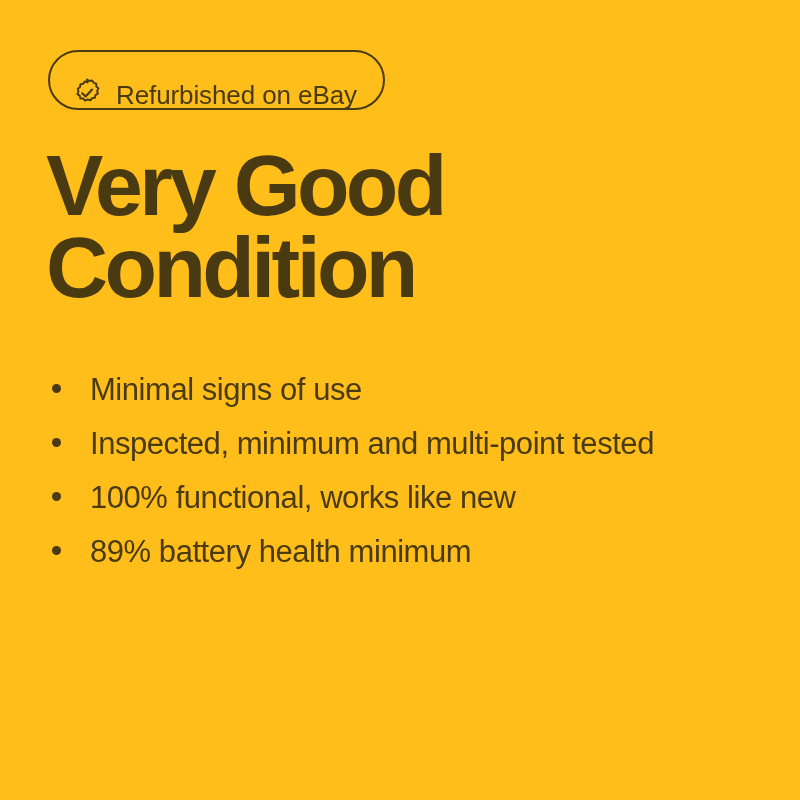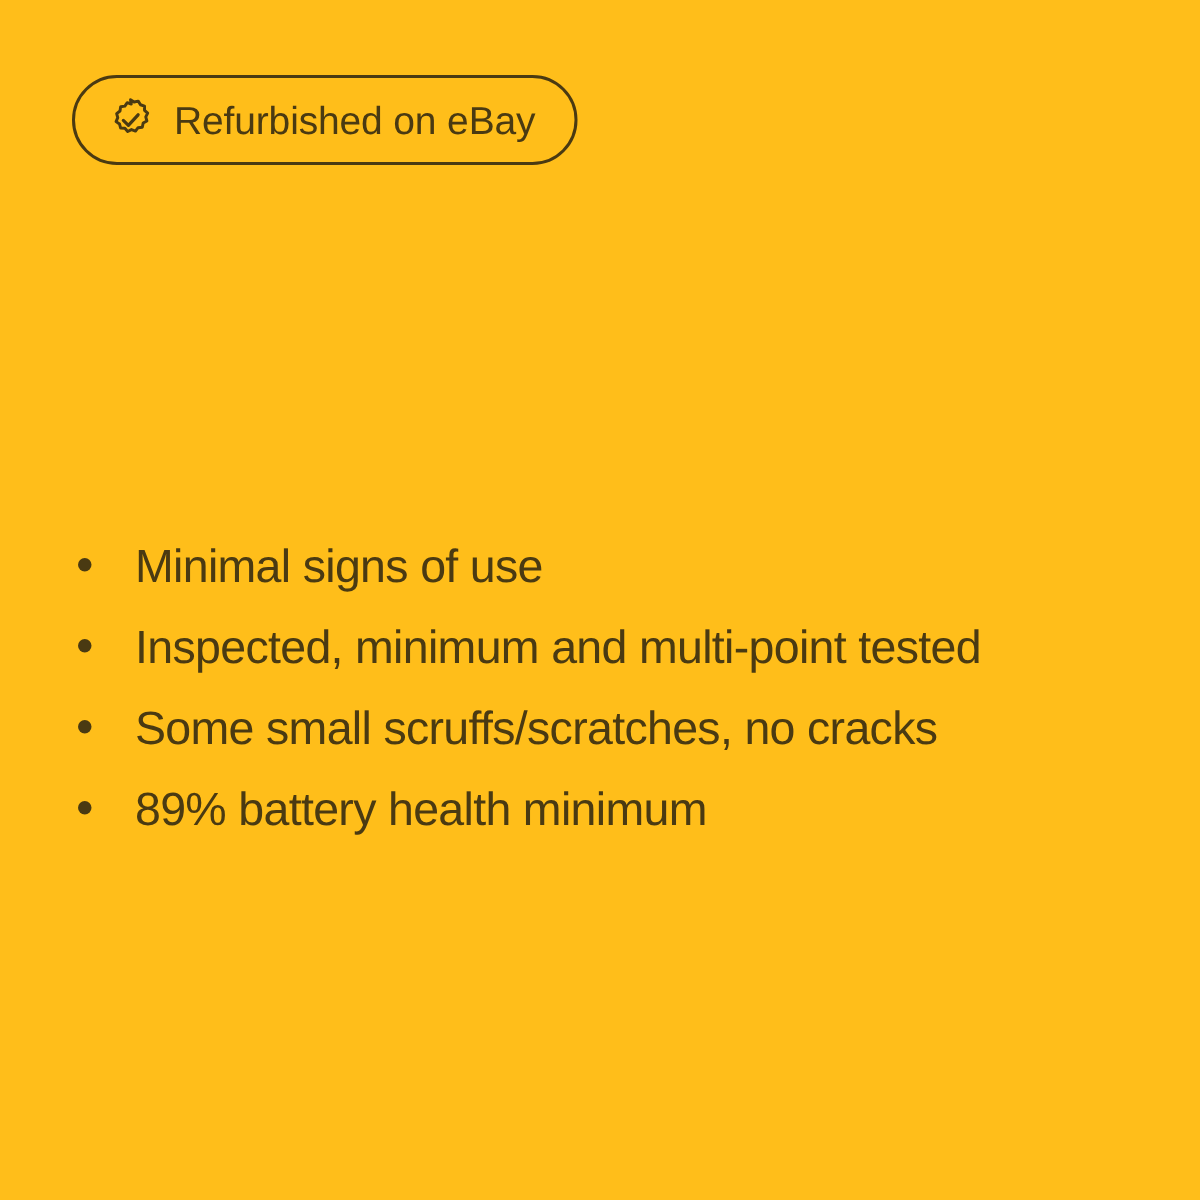--- a/index.html
+++ b/index.html
@@ -26,21 +26,21 @@
   }
 
   
   .badge-pill {
     position: absolute;
     left: 48px;
     top: 50px;
     height: 60px;
     box-sizing: border-box;
     display: inline-flex;
-    align-items: center;
+    align-items: flex-end;
     gap: 14px;
     padding: 0 26px 0 22px;
     border: 2px solid #4A3A12;
     border-radius: 999px;
     background: transparent;
   }
   .badge-icon {
     display: block;
     width: 30px;
     height: 30px;
@@ -79,21 +79,21 @@
     position: absolute;
     left: 52px;
     top: 362px;
     margin: 0;
     padding: 0;
     list-style: none;
     width: 700px;
   }
   .feature-item {
     display: flex;
-    align-items: flex-start;
+    align-items: center;
     height: 54px;
     font-size: 31px;
     font-weight: 400;
     letter-spacing: -0.45px;
     color: #4A3A12;
   }
   .feature-bullet {
     flex: 0 0 auto;
     width: 38px;
     line-height: 1;
@@ -123,33 +123,35 @@
     <span class="badge-icon">
       <svg viewBox="0 0 32 32" aria-hidden="true">
         <path d="M16 1.6
                  l2.55 1.62 2.95 -0.62 1.6 2.55 2.87 0.92 0.0 3.02 2.25 1.99 -1.36 2.7 0.78 2.92 -2.63 1.48 -0.62 2.96 -3.0 0.33 -1.85 2.38 -2.84 -1.03 -2.7 1.36 -1.99 -2.26 -3.01 -0.15 -0.79 -2.91 -2.47 -1.72 1.2 -2.77 -0.78 -2.92 2.38 -1.85 0.47 -2.98 2.98 -0.48 1.72 -2.48 2.84 1.03 z" fill="none" stroke="#4A3A12" stroke-width="2.1" stroke-linejoin="round" stroke-linecap="round"></path>
         <path d="M10.9 16.3 L14.5 19.8 L21.4 12.3" fill="none" stroke="#4A3A12" stroke-width="2.3" stroke-linecap="round" stroke-linejoin="round"></path>
       </svg>
     </span>
     <span class="badge-label">Refurbished on eBay</span>
   </div>
 
+  <h1 class="headline">Very Good
+Condition</h1>
 
   <ul class="feature-list">
     <li class="feature-item">
       <span class="feature-bullet"><span></span></span>
       <span class="feature-text">Minimal signs of use</span>
     </li>
     <li class="feature-item">
       <span class="feature-bullet"><span></span></span>
       <span class="feature-text">Inspected, minimum and multi-point tested</span>
     </li>
     <li class="feature-item">
       <span class="feature-bullet"><span></span></span>
-      <span class="feature-text">Some small scruffs/scratches, no cracks</span>
+      <span class="feature-text">100% functional, works like new</span>
     </li>
     <li class="feature-item">
       <span class="feature-bullet"><span></span></span>
       <span class="feature-text">89% battery health minimum</span>
     </li>
   </ul>
 
 </div>
 
 </body></html>

